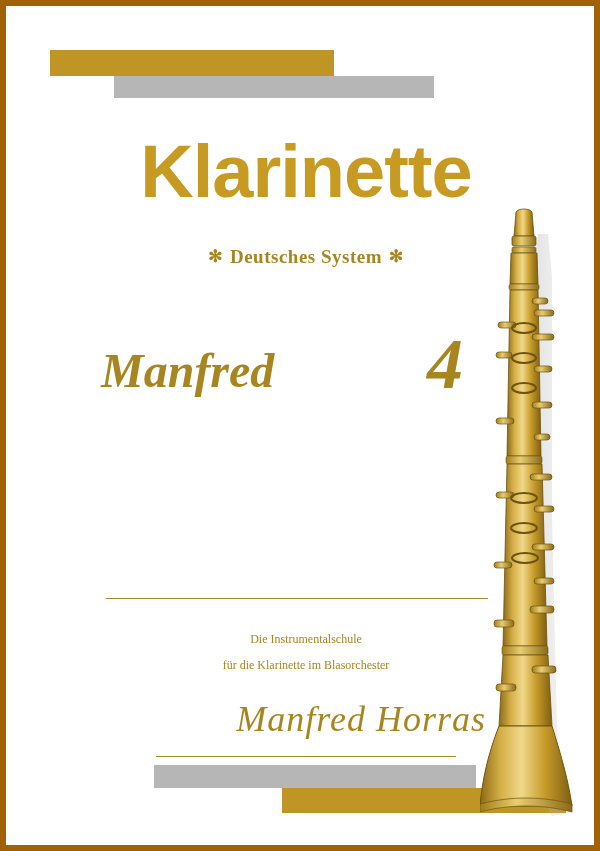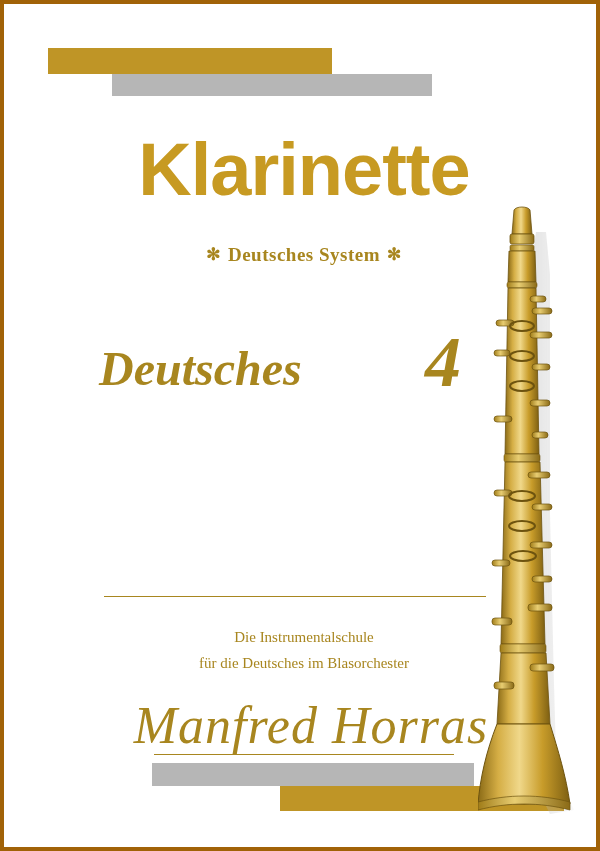--- a/index.html
+++ b/index.html
@@ -12,21 +12,21 @@
     height: 851px;
     font-family: "Liberation Sans", sans-serif;
     overflow: hidden;
   }
   .page {
     position: relative;
     width: 600px;
     height: 851px;
     background: #ffffff;
     box-sizing: border-box;
-    border: 4px solid #a16207;
+    border: 6px solid #a16207;
     overflow: hidden;
   }
 
   
   .bar {
     position: absolute;
   }
   .bar-gold-top {
     left: 44px;
     top: 44px;
@@ -134,35 +134,35 @@
   }
 
   
   .description {
     position: absolute;
     left: 70px;
     top: 620px;
     width: 460px;
     text-align: center;
     font-family: "Liberation Serif", serif;
-    font-size: 15px;
+    font-size: 12px;
     line-height: 26px;
     color: #a8861f;
   }
 
   
   .author {
     position: absolute;
-    left: 117px;
+    left: 100px;
     top: 692px;
     width: 380px;
-    text-align: center;
+    text-align: right;
     font-family: "Liberation Serif", serif;
     font-style: italic;
-    font-size: 52px;
+    font-size: 36px;
     color: #a8861f;
     letter-spacing: 1px;
   }
   .author-underline {
     position: absolute;
     left: 150px;
     top: 750px;
     width: 300px;
     height: 1px;
     background: #a8861f;
@@ -185,30 +185,30 @@
   <div class="bar bar-gold-top"></div>
   <div class="bar bar-gray-top"></div>
 
   <div class="title">Klarinette</div>
 
   <div class="subtitle">
     <span class="star">✻</span><span>Deutsches System</span><span class="star">✻</span>
   </div>
 
   <div class="slogan">
-    <div>Deutsches</div>
+    <div>Manfred</div>
   </div>
 
   <div class="volume">4</div>
 
   <div class="rule"></div>
 
   <div class="description">
     <div>Die Instrumentalschule</div>
-    <div>für die Deutsches im Blasorchester</div>
+    <div>für die Klarinette im Blasorchester</div>
   </div>
 
   <div class="author">Manfred Horras</div>
   <div class="author-underline"></div>
 
   <div class="bar bar-gray-bottom"></div>
   <div class="bar bar-gold-bottom"></div>
 
   <svg class="clarinet" viewBox="0 0 116 610" xmlns="http://www.w3.org/2000/svg">
     <defs>

